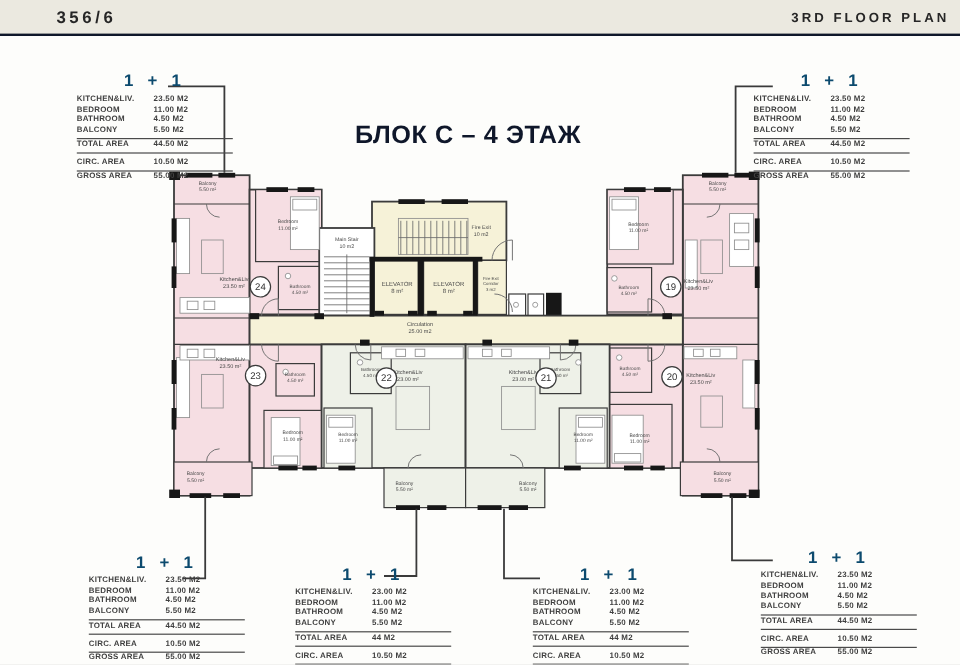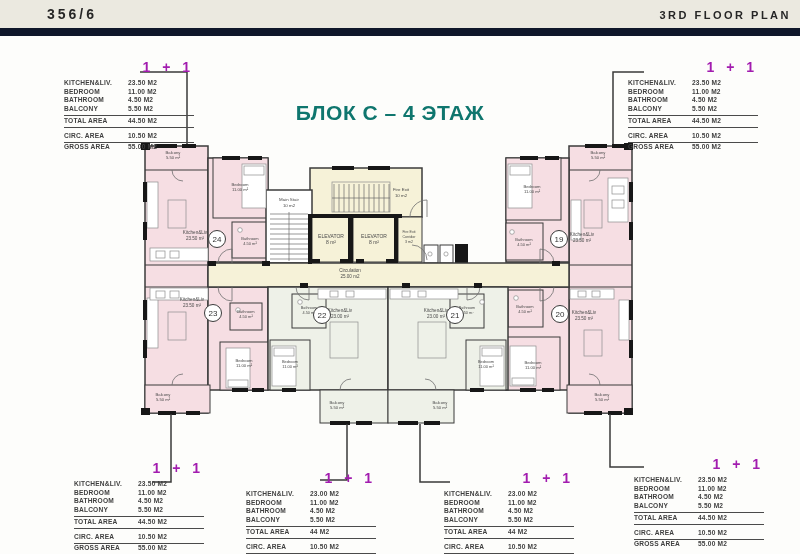--- a/index.html
+++ b/index.html
@@ -1,43 +1,43 @@
 <!DOCTYPE html>
 <html><head>
 <meta charset="utf-8">
 <style>
   html,body{margin:0;padding:0;background:#e0e0e0;}
   #page{position:relative;width:800px;height:554px;background:#fdfdfb;overflow:hidden;
         font-family:"Liberation Sans",sans-serif;}
   
   #topbar{position:absolute;left:0;top:0;width:800px;height:28px;background:#ebe9e0;
-          border-bottom:8px solid #0f172a;}
+          border-bottom:2px solid #0f172a;}
   #code{position:absolute;left:47px;top:6px;font-size:14px;font-weight:bold;
         letter-spacing:3px;color:#262626;}
   #planname{position:absolute;right:9px;top:9px;font-size:11px;font-weight:bold;
         letter-spacing:2.5px;color:#262626;text-align:right;}
   
   #title{position:absolute;left:390px;top:101px;transform:translateX(-50%);
-         font-size:21px;font-weight:bold;letter-spacing:.5px;color:#0f766e;white-space:nowrap;}
+         font-size:21px;font-weight:bold;letter-spacing:.5px;color:#0f172a;white-space:nowrap;}
   
   #plan-svg{position:absolute;left:0;top:0;}
   #plan-svg text{font-family:"Liberation Sans",sans-serif;}
   .rm{stroke:#3b3b3b;stroke-width:1.5;}
   .rm2{stroke:#3b3b3b;stroke-width:1;}
   .fP{fill:#f6dee3;} .fC{fill:#f6f2d8;} .fG{fill:#eef1e8;} .fW{fill:#ffffff;}
   .ln{stroke:#3b3b3b;stroke-width:1;fill:none;}
   .tread{stroke:#6a6a6a;stroke-width:.7;fill:none;}
   .furn{stroke:#8d8d8d;stroke-width:.7;fill:#ffffff;}
   .furnNF{stroke:#8d8d8d;stroke-width:.7;fill:none;}
   .blk{fill:#171717;}
   .arc{stroke:#6f6f6f;stroke-width:.8;fill:none;}
   
   .spec{position:absolute;width:130px;color:#3f3f3f;}
-  .spec .unit{text-align:right;font-size:14px;font-weight:bold;letter-spacing:4px;
-              margin-bottom:4px;color:#a21caf;}
+  .spec .unit{text-align:center;font-size:14px;font-weight:bold;letter-spacing:4px;
+              margin-bottom:4px;color:#0c4a6e;}
   .spec .row{display:flex;font-size:6.6px;font-weight:bold;letter-spacing:.2px;line-height:8.6px;}
   .spec .row span:first-child{width:64px;}
   .spec .row.total{border-top:1px solid #4a4a4a;border-bottom:1px solid #4a4a4a;
                    margin-top:2px;padding:1px 0;}
   .spec .row.circ{margin-top:4px;border-bottom:1px solid #4a4a4a;padding-bottom:1px;}
   .spec-0{left:64px;top:59px;}  .spec-1{left:628px;top:59px;}
   .spec-2{left:74px;top:460px;} .spec-3{left:246px;top:470px;}
   .spec-4{left:444px;top:470px;}.spec-5{left:634px;top:456px;}
 </style>
 </head>

